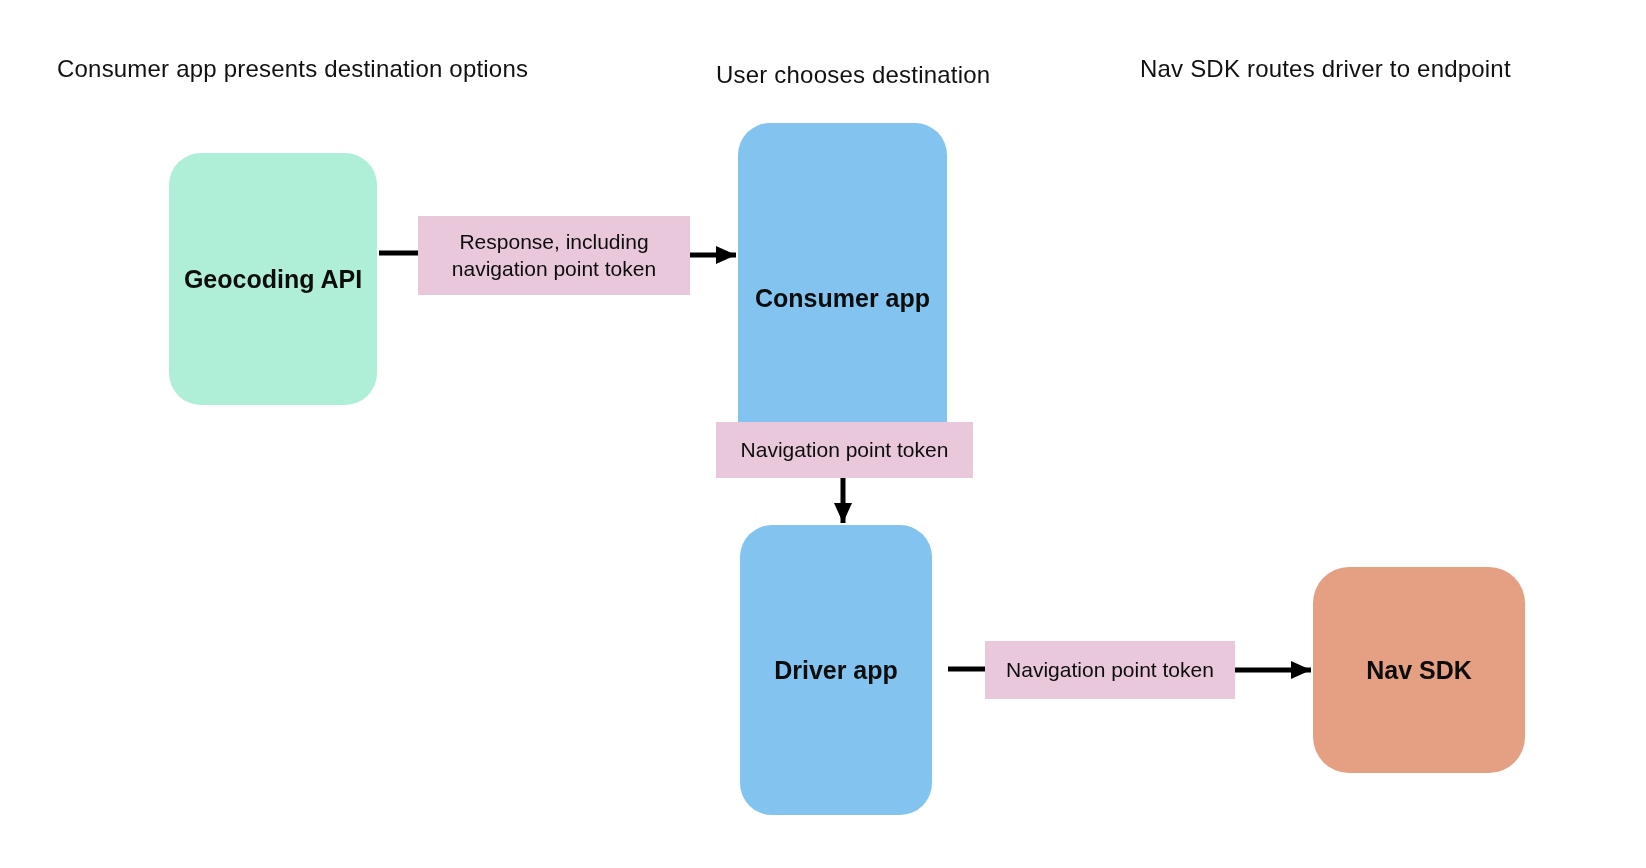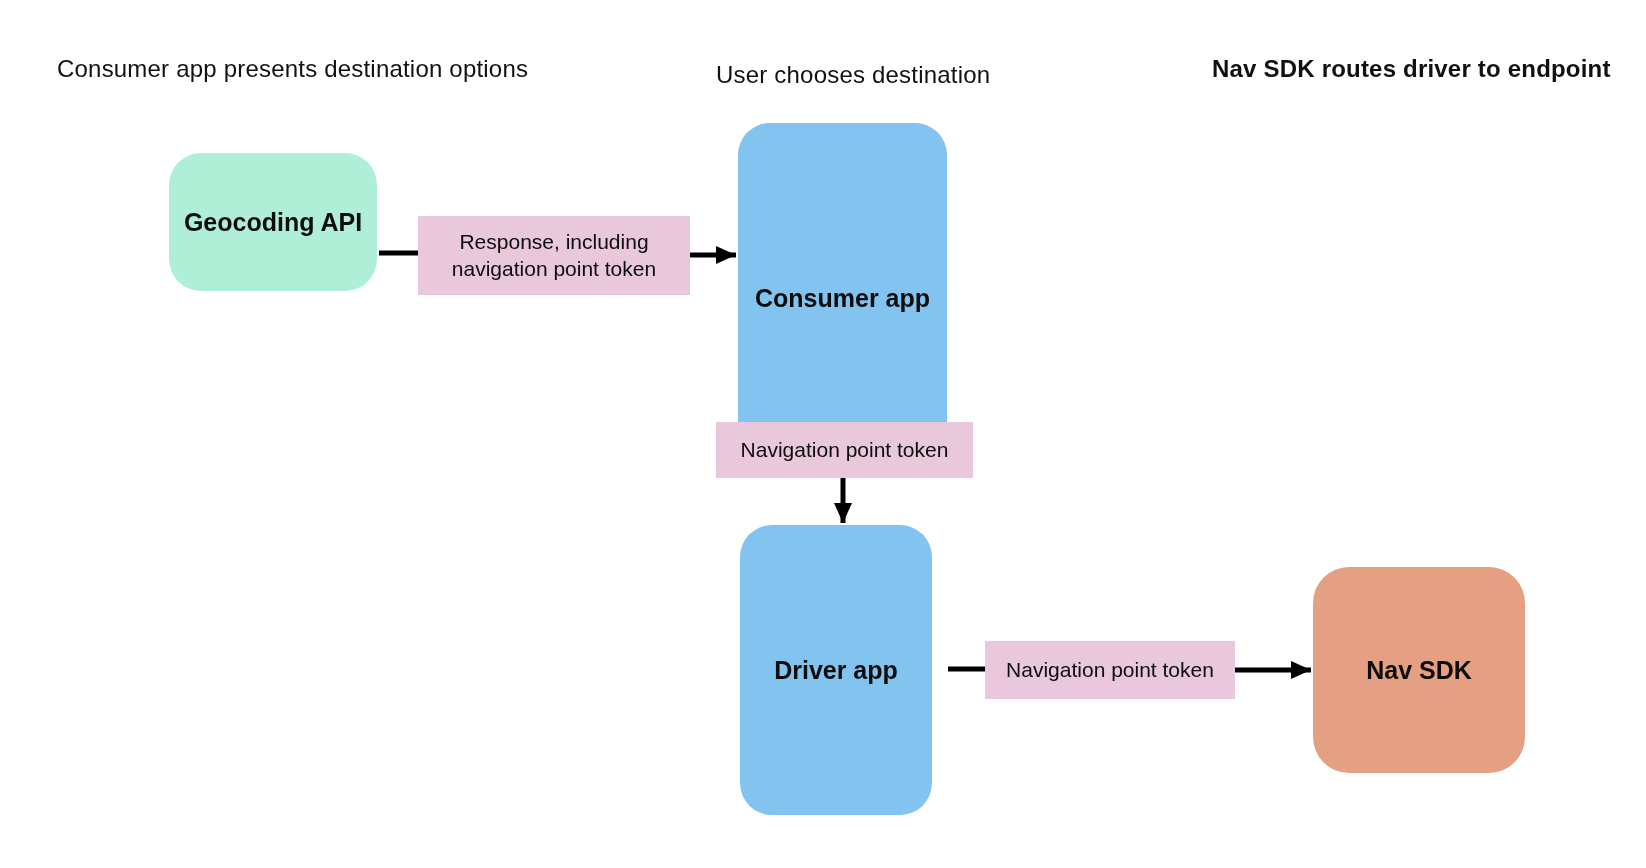--- a/index.html
+++ b/index.html
@@ -77,23 +77,23 @@
 
     <line x1="843" y1="478" x2="843" y2="523" stroke="#000000" stroke-width="5" marker-end="url(#arrowhead)"></line>
 
     <line x1="948" y1="669" x2="985" y2="669" stroke="#000000" stroke-width="5"></line>
 
     <line x1="1235" y1="670" x2="1311" y2="670" stroke="#000000" stroke-width="5" marker-end="url(#arrowhead)"></line>
   </svg>
 
   <div class="col-title" style="left:57px; top:55px;">Consumer app presents destination options</div>
   <div class="col-title" style="left:716px; top:55px;margin-top:6px;">User chooses destination</div>
-  <div class="col-title" style="left:1212px; top:55px;font-weight:bold;">Nav SDK routes driver to endpoint</div>
+  <div class="col-title" style="left:1140px; top:55px;">Nav SDK routes driver to endpoint</div>
 
-  <div class="node" style="left: 169px; top: 153px; width: 208px; height: 138px; background: rgb(176, 239, 215);">
+  <div class="node" style="left: 169px; top: 153px; width: 208px; height: 252px; background: rgb(176, 239, 215);">
     <span>Geocoding API</span>
   </div>
 
   <div class="node" style="left: 738px; top: 123px; width: 209px; height: 351px; background: rgb(130, 195, 240);">
     <span>Consumer app</span>
   </div>
 
   <div class="node" style="left: 740px; top: 525px; width: 192px; height: 290px; background: rgb(130, 195, 240);">
     <span>Driver app</span>
   </div>

